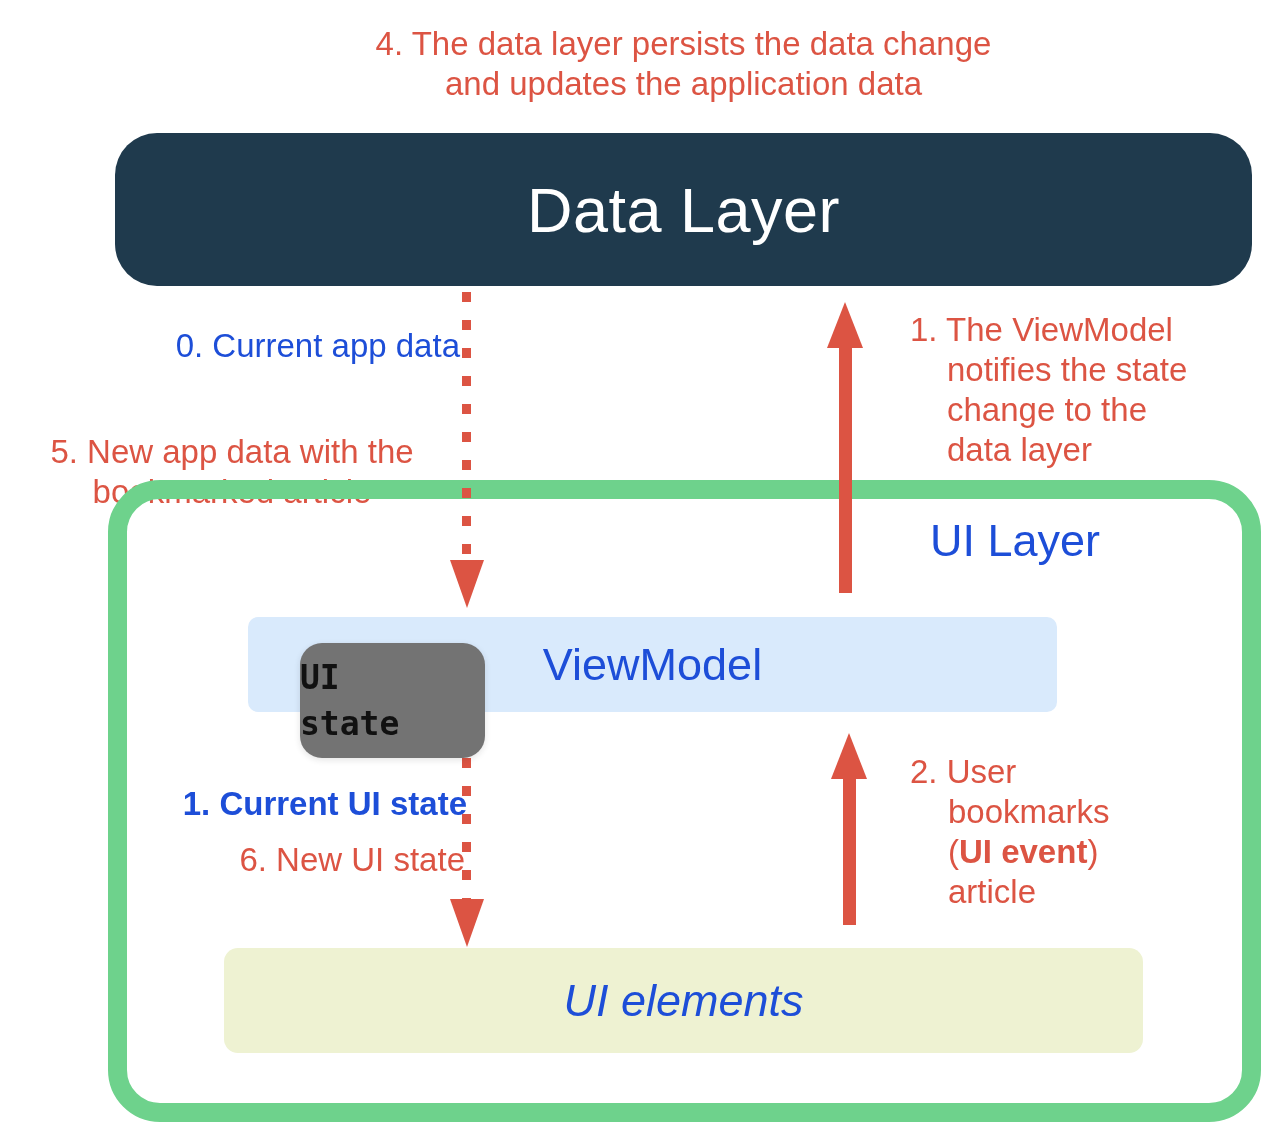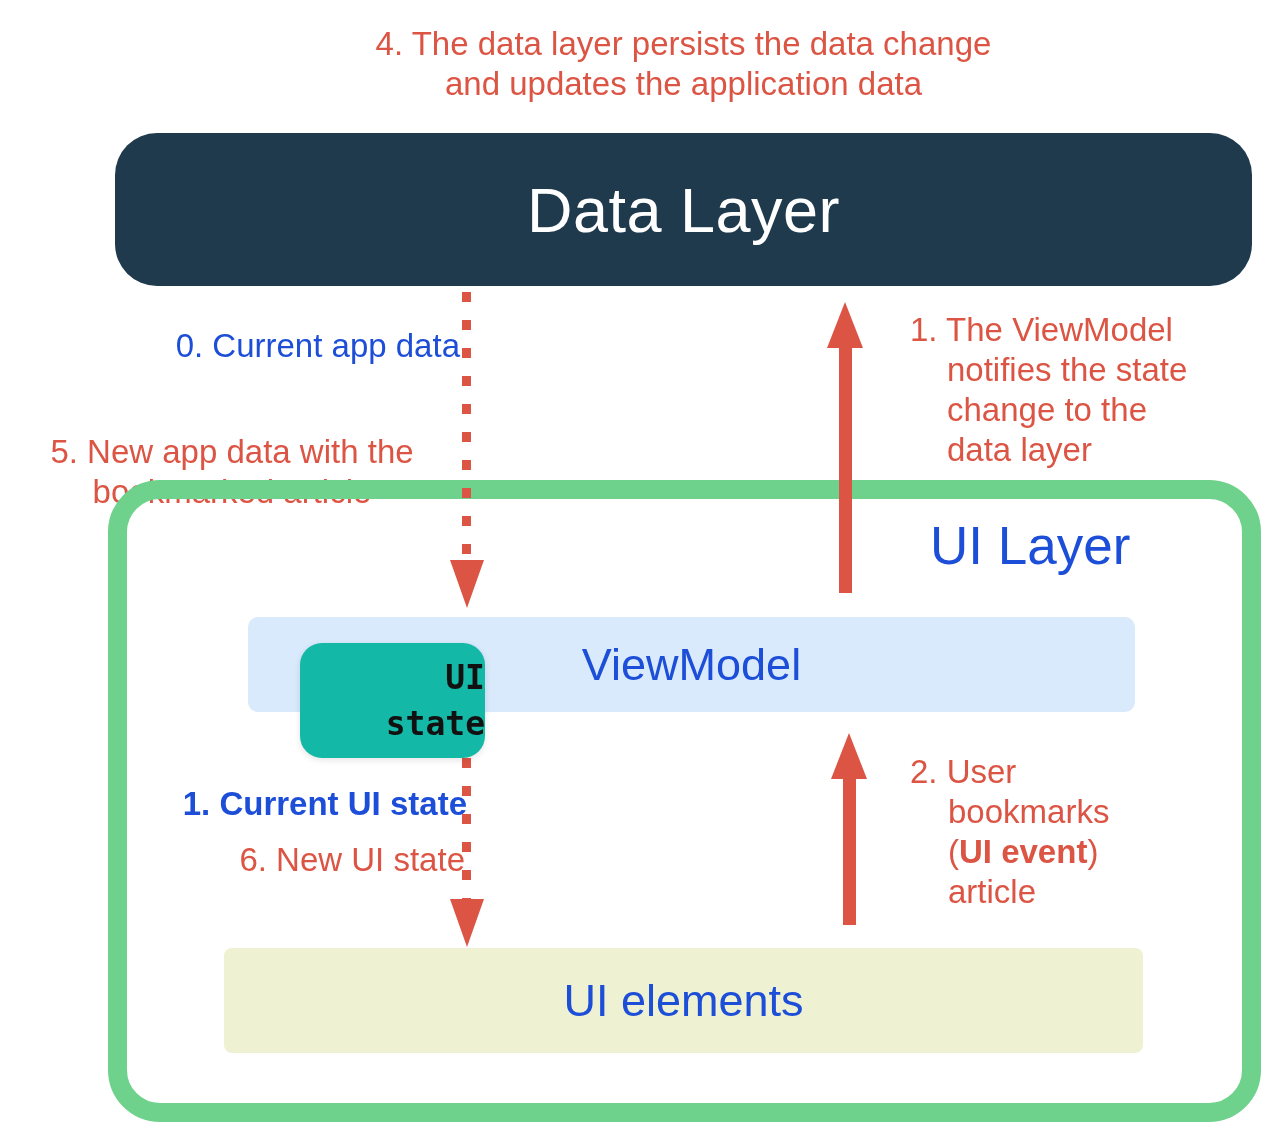--- a/index.html
+++ b/index.html
@@ -26,42 +26,42 @@
     background:#1f3a4d; border-radius:42px;
     display:flex; align-items:center; justify-content:center; z-index:2;
   }
   .data-layer-label { font-size:63px; letter-spacing:0.5px; }
 
   .ui-layer-box {
     left:108px; top:480px; width:1153px; height:642px;
     border:19px solid #6ed28c; border-radius:52px;
     box-sizing:border-box; background:transparent; z-index:1;
   }
-  .ui-layer-label { left:930px; top:515px; font-size:53px; z-index:2; }
+  .ui-layer-label { left:930px; top:515px; font-size:45px; z-index:2; }
 
   .viewmodel-box {
-    left:248px; top:617px; width:887px; height:95px;
+    left:248px; top:617px; width:809px; height:95px;
     background:#d9eafc; border-radius:10px;
     display:flex; align-items:center; justify-content:center; z-index:2;
   }
   .inner-label { font-size:45px; }
 
   .ui-state-badge {
     left:300px; top:643px; width:185px; height:115px;
-    background:#14b8a6; border-radius:22px;
-    display:flex; flex-direction:column; align-items:flex-end; justify-content:center;
+    background:#737373; border-radius:22px;
+    display:flex; flex-direction:column; align-items:flex-start; justify-content:center;
     z-index:4; box-shadow:0 2px 6px rgba(32,33,36,0.12);
     font-family:"DejaVu Sans Mono", monospace; font-weight:bold;
     font-size:33px; line-height:46px; color:#111111; text-align:center;
   }
 
   .ui-elements-box {
     left:224px; top:948px; width:919px; height:105px;
-    background:#eef2d2; border-radius:8px;
-    display:flex; align-items:center; justify-content:center; z-index:2;
+    background:#eef2d2; border-radius:14px;
+    display:flex; align-items:center; justify-content:center; z-index:2;font-style:italic;
   }
 
   
   .dotted-line {
     width:9px; z-index:3;
     background:repeating-linear-gradient(to bottom, #dc5443 0 10px, transparent 10px 28px);
   }
   .tri-down {
     width:0; height:0; z-index:3;
     border-left:17px solid transparent; border-right:17px solid transparent;

